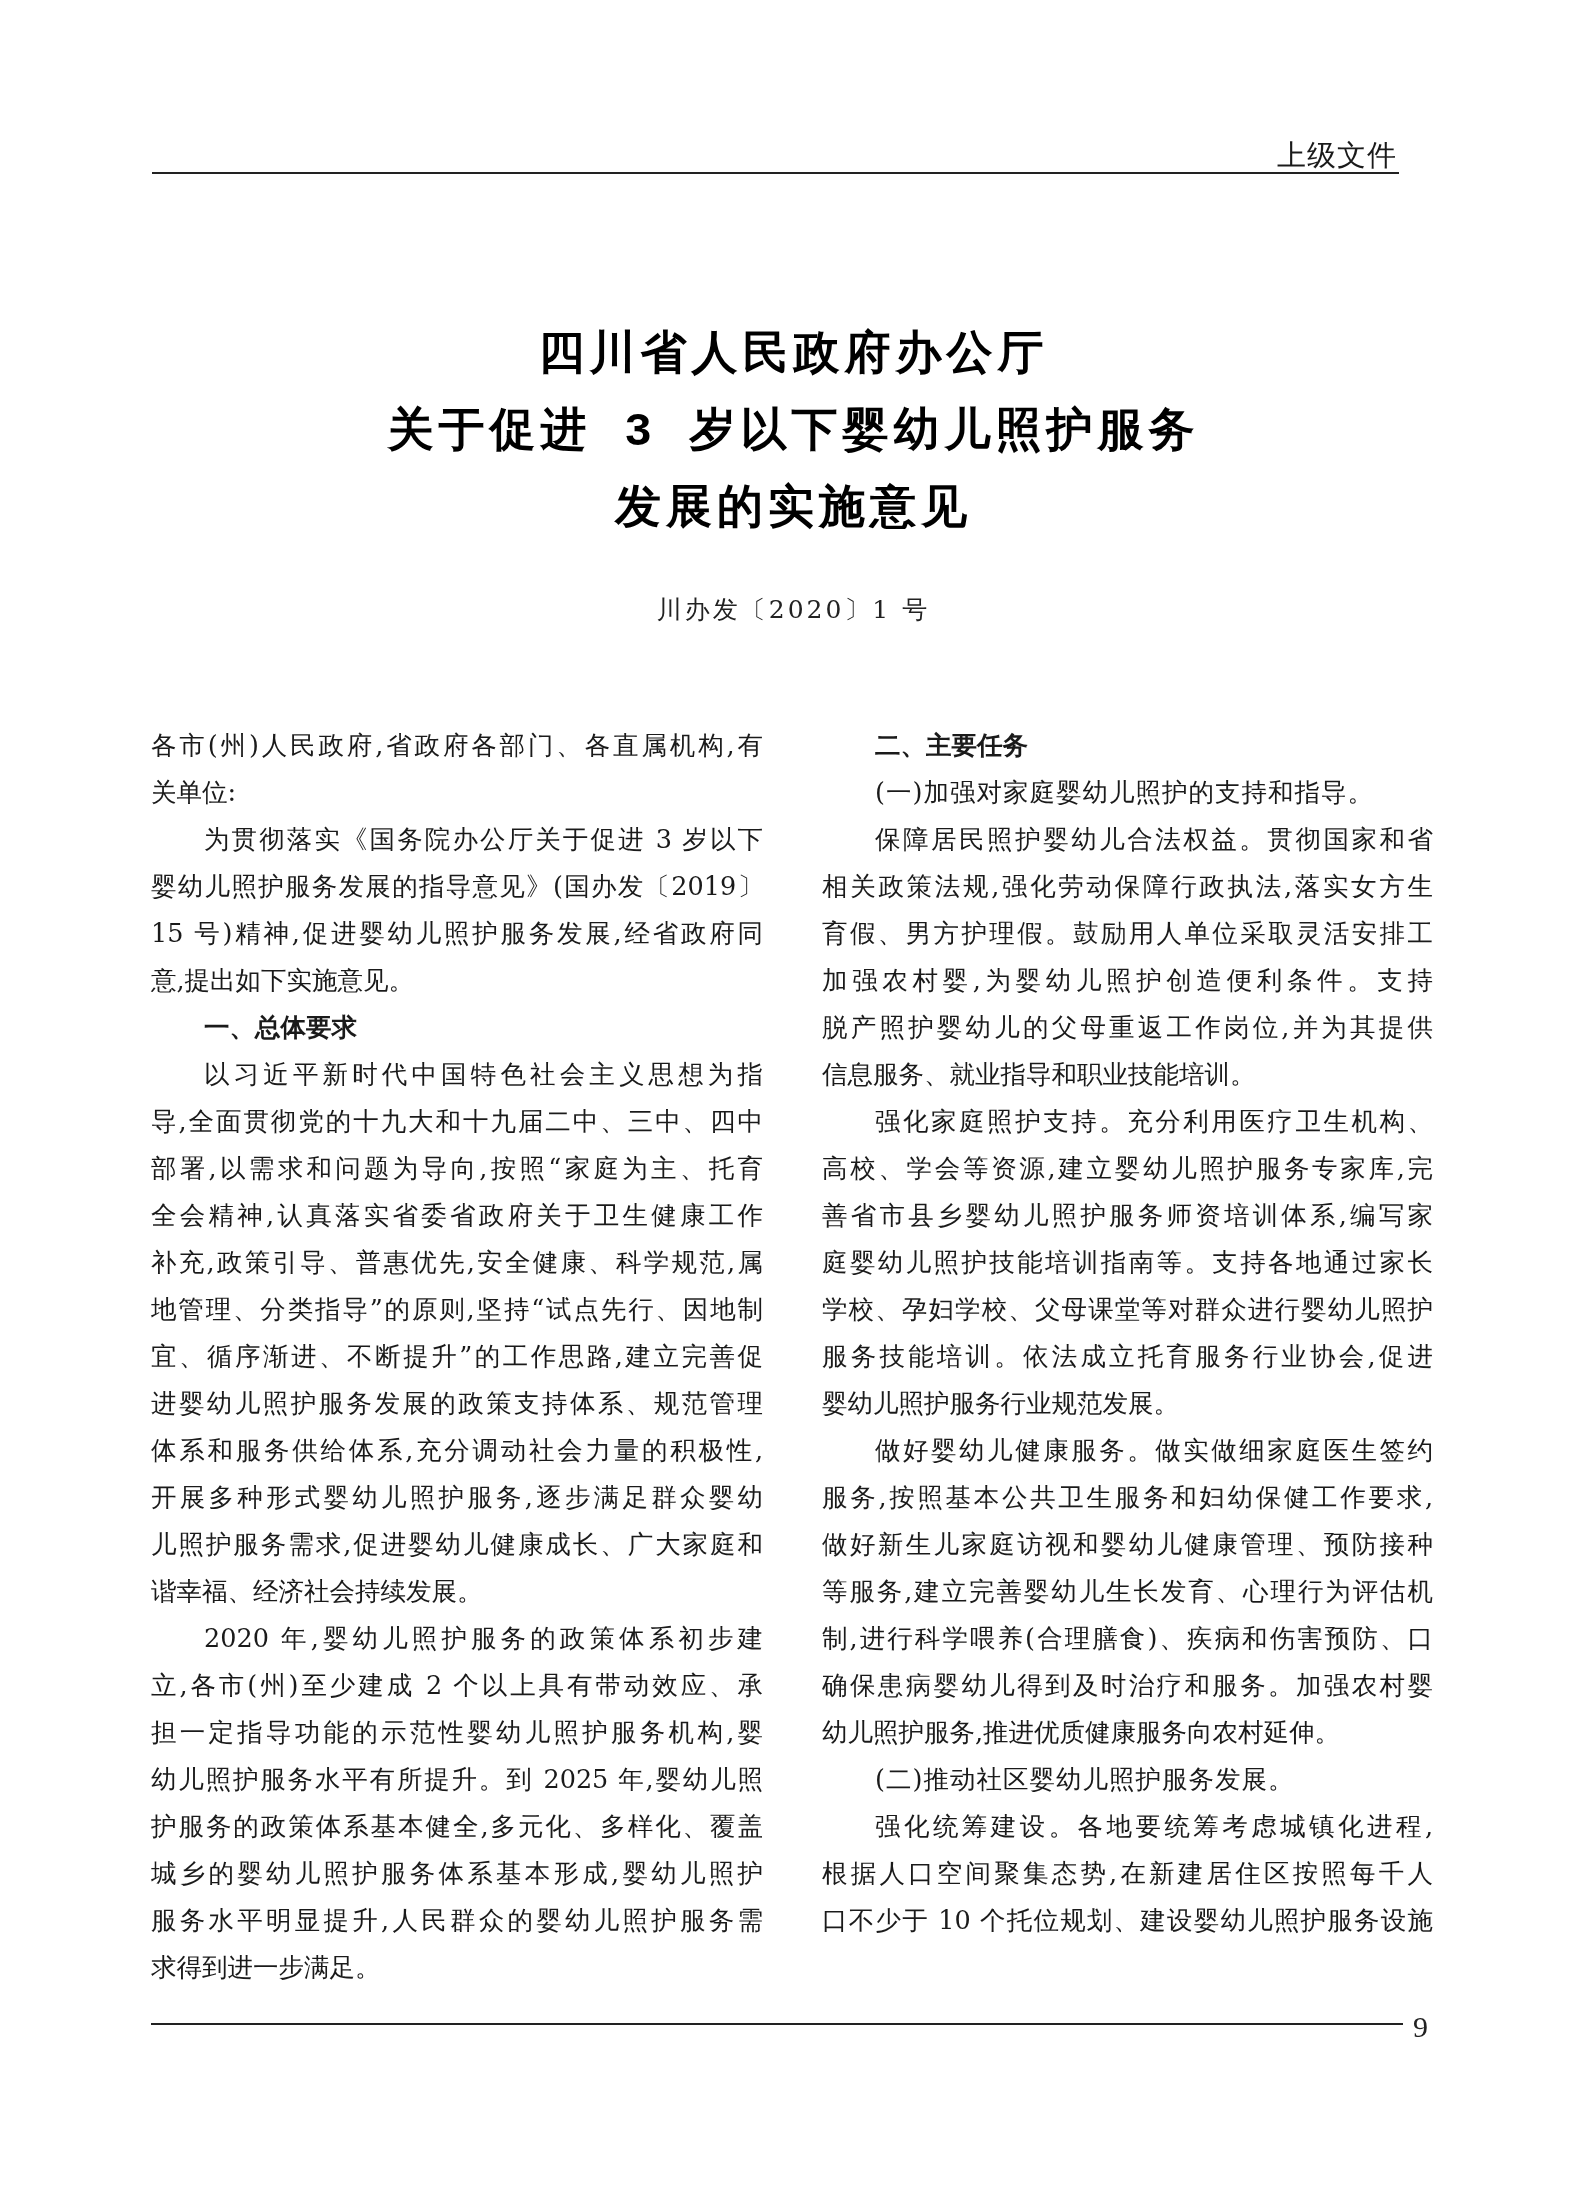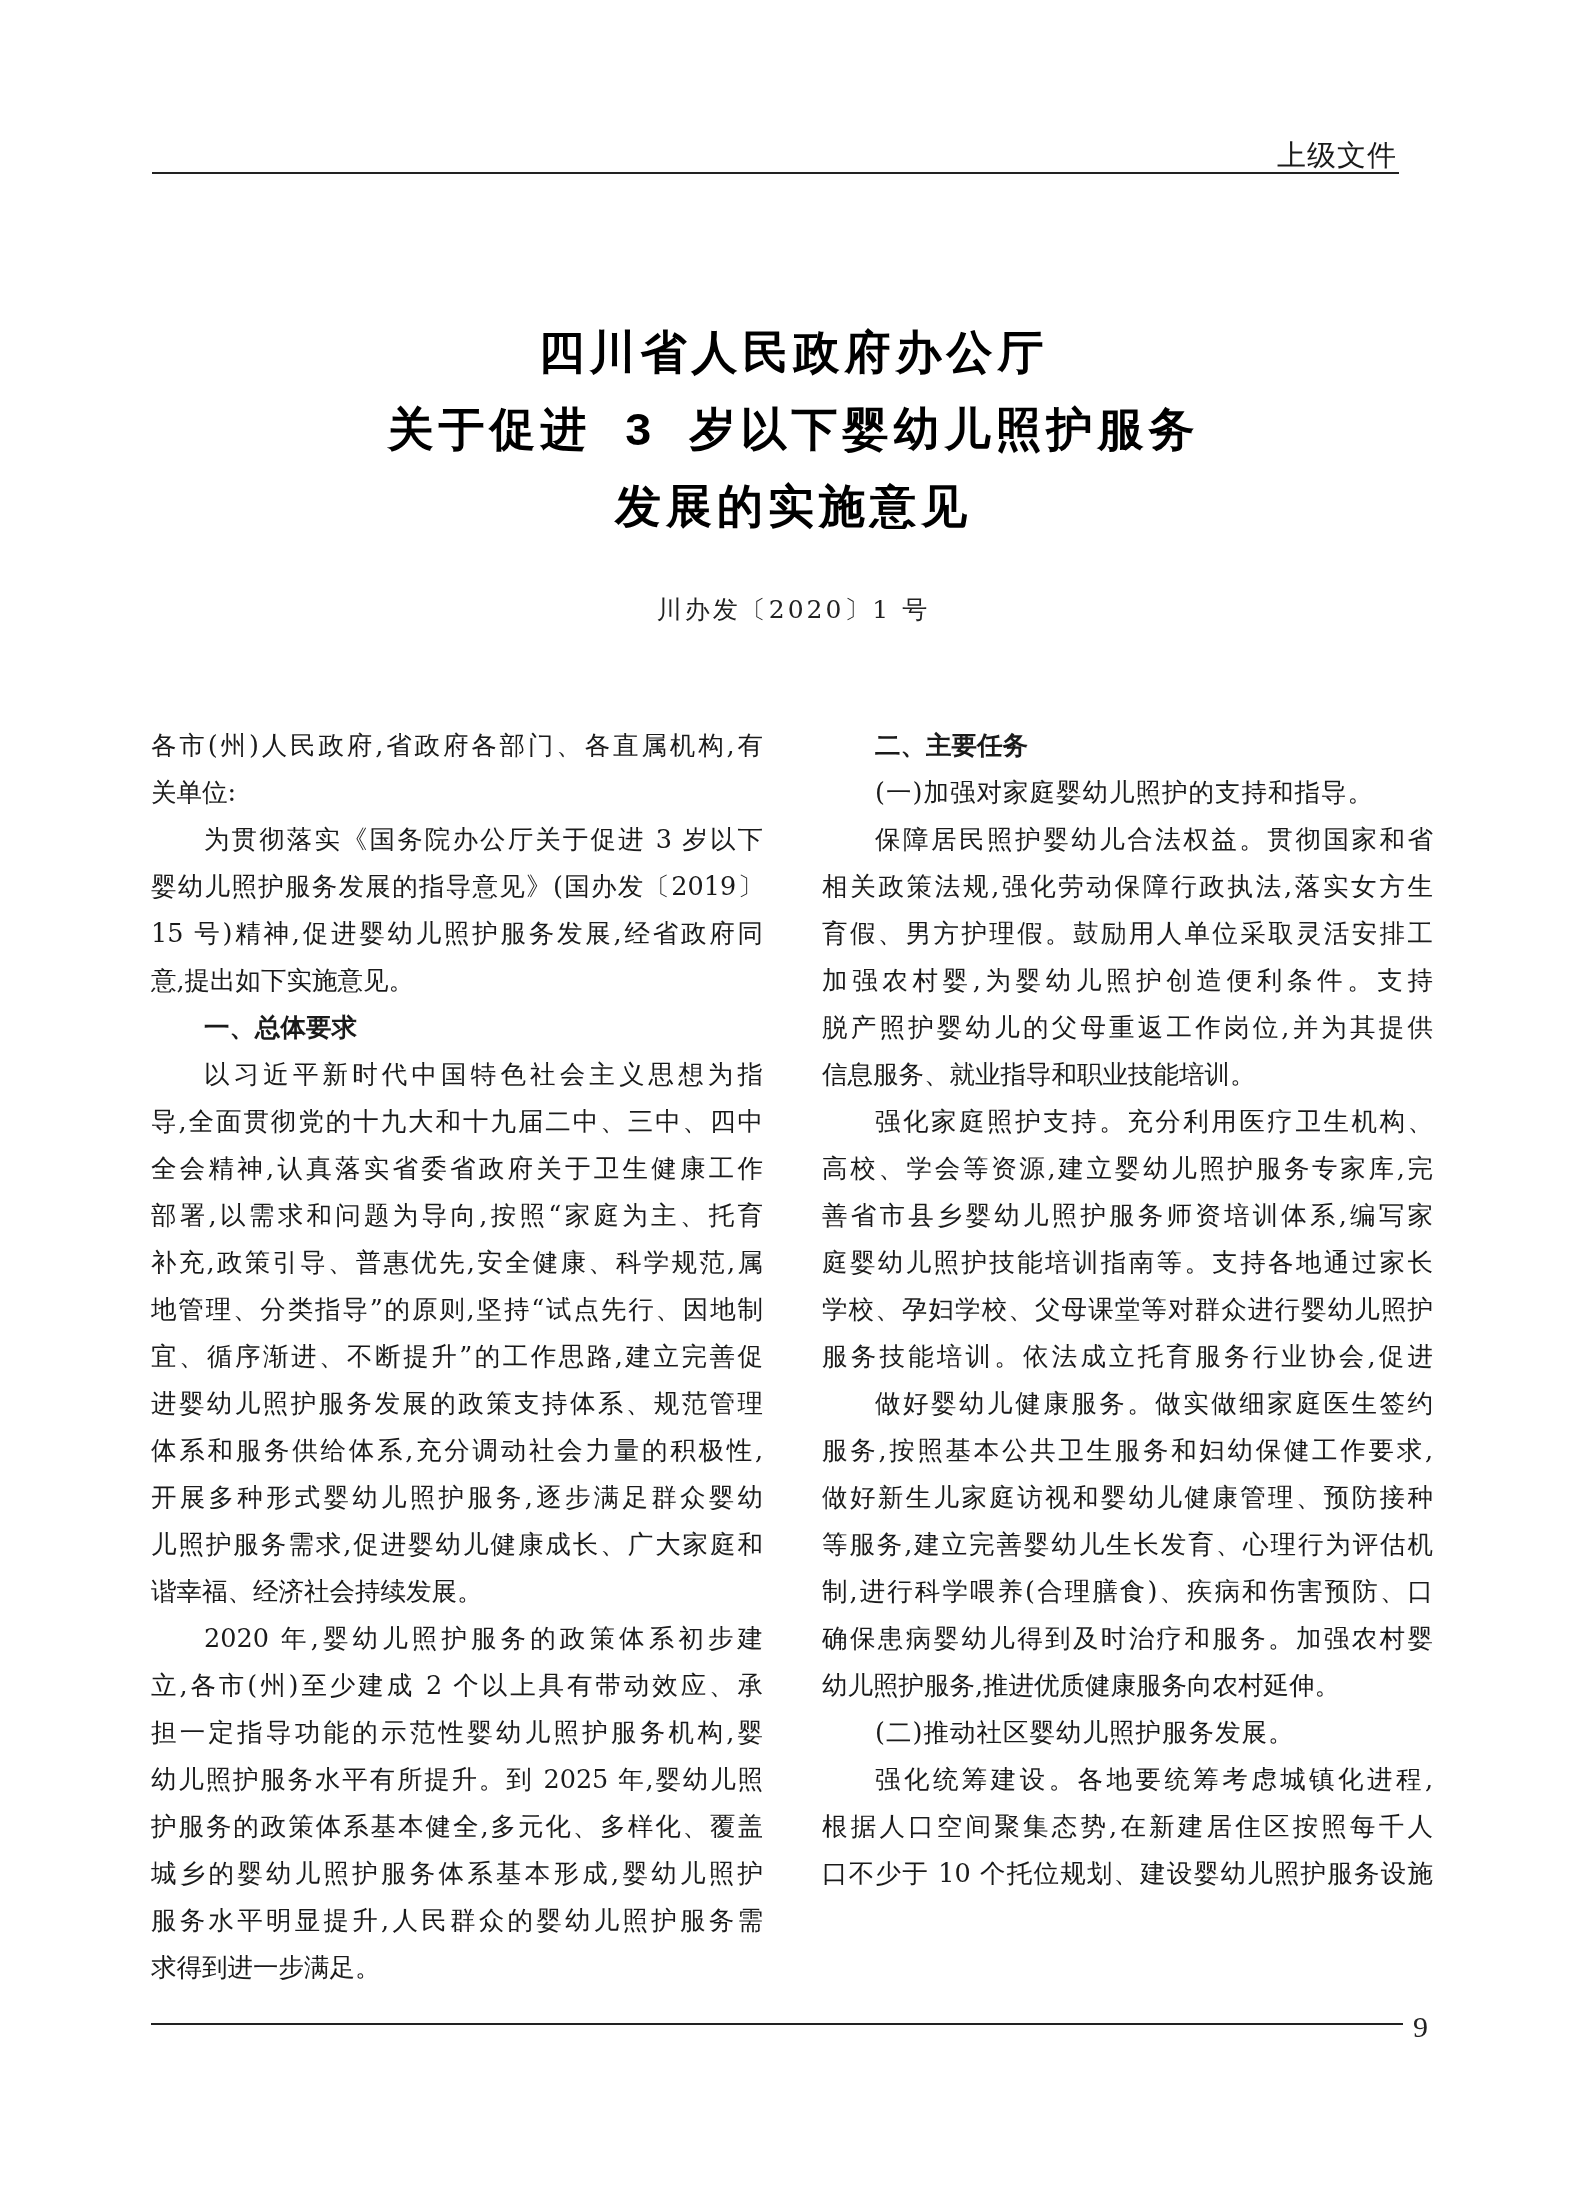--- a/index.html
+++ b/index.html
@@ -41,22 +41,22 @@
 <div class="col left" id="col-left">
     <div class="ln">各市(州)人民政府,省政府各部门、各直属机构,有</div>
     <div class="ln last">关单位:</div>
     <div class="ln ind">为贯彻落实《国务院办公厅关于促进 3 岁以下</div>
     <div class="ln">婴幼儿照护服务发展的指导意见》(国办发〔2019〕</div>
     <div class="ln">15 号)精神,促进婴幼儿照护服务发展,经省政府同</div>
     <div class="ln last">意,提出如下实施意见。</div>
     <div class="ln h ind">一、总体要求</div>
     <div class="ln ind">以习近平新时代中国特色社会主义思想为指</div>
     <div class="ln">导,全面贯彻党的十九大和十九届二中、三中、四中</div>
+    <div class="ln">部署,以需求和问题为导向,按照“家庭为主、托育</div>
     <div class="ln">全会精神,认真落实省委省政府关于卫生健康工作</div>
-    <div class="ln">部署,以需求和问题为导向,按照“家庭为主、托育</div>
     <div class="ln">补充,政策引导、普惠优先,安全健康、科学规范,属</div>
     <div class="ln">地管理、分类指导”的原则,坚持“试点先行、因地制</div>
     <div class="ln">宜、循序渐进、不断提升”的工作思路,建立完善促</div>
     <div class="ln">进婴幼儿照护服务发展的政策支持体系、规范管理</div>
     <div class="ln">体系和服务供给体系,充分调动社会力量的积极性,</div>
     <div class="ln">开展多种形式婴幼儿照护服务,逐步满足群众婴幼</div>
     <div class="ln">儿照护服务需求,促进婴幼儿健康成长、广大家庭和</div>
     <div class="ln last">谐幸福、经济社会持续发展。</div>
     <div class="ln ind">2020 年,婴幼儿照护服务的政策体系初步建</div>
     <div class="ln">立,各市(州)至少建成 2 个以上具有带动效应、承</div>
@@ -75,20 +75,21 @@
     <div class="ln">育假、男方护理假。鼓励用人单位采取灵活安排工</div>
     <div class="ln">加强农村婴,为婴幼儿照护创造便利条件。支持</div>
     <div class="ln">脱产照护婴幼儿的父母重返工作岗位,并为其提供</div>
     <div class="ln last">信息服务、就业指导和职业技能培训。</div>
     <div class="ln ind">强化家庭照护支持。充分利用医疗卫生机构、</div>
     <div class="ln">高校、学会等资源,建立婴幼儿照护服务专家库,完</div>
     <div class="ln">善省市县乡婴幼儿照护服务师资培训体系,编写家</div>
     <div class="ln">庭婴幼儿照护技能培训指南等。支持各地通过家长</div>
     <div class="ln">学校、孕妇学校、父母课堂等对群众进行婴幼儿照护</div>
     <div class="ln">服务技能培训。依法成立托育服务行业协会,促进</div>
+    <div class="ln last">婴幼儿照护服务行业规范发展。</div>
     <div class="ln ind">做好婴幼儿健康服务。做实做细家庭医生签约</div>
     <div class="ln">服务,按照基本公共卫生服务和妇幼保健工作要求,</div>
     <div class="ln">做好新生儿家庭访视和婴幼儿健康管理、预防接种</div>
     <div class="ln">等服务,建立完善婴幼儿生长发育、心理行为评估机</div>
     <div class="ln">制,进行科学喂养(合理膳食)、疾病和伤害预防、口</div>
     <div class="ln">确保患病婴幼儿得到及时治疗和服务。加强农村婴</div>
     <div class="ln last">幼儿照护服务,推进优质健康服务向农村延伸。</div>
     <div class="ln sub ind">(二)推动社区婴幼儿照护服务发展。</div>
     <div class="ln ind">强化统筹建设。各地要统筹考虑城镇化进程,</div>
     <div class="ln">根据人口空间聚集态势,在新建居住区按照每千人</div>

